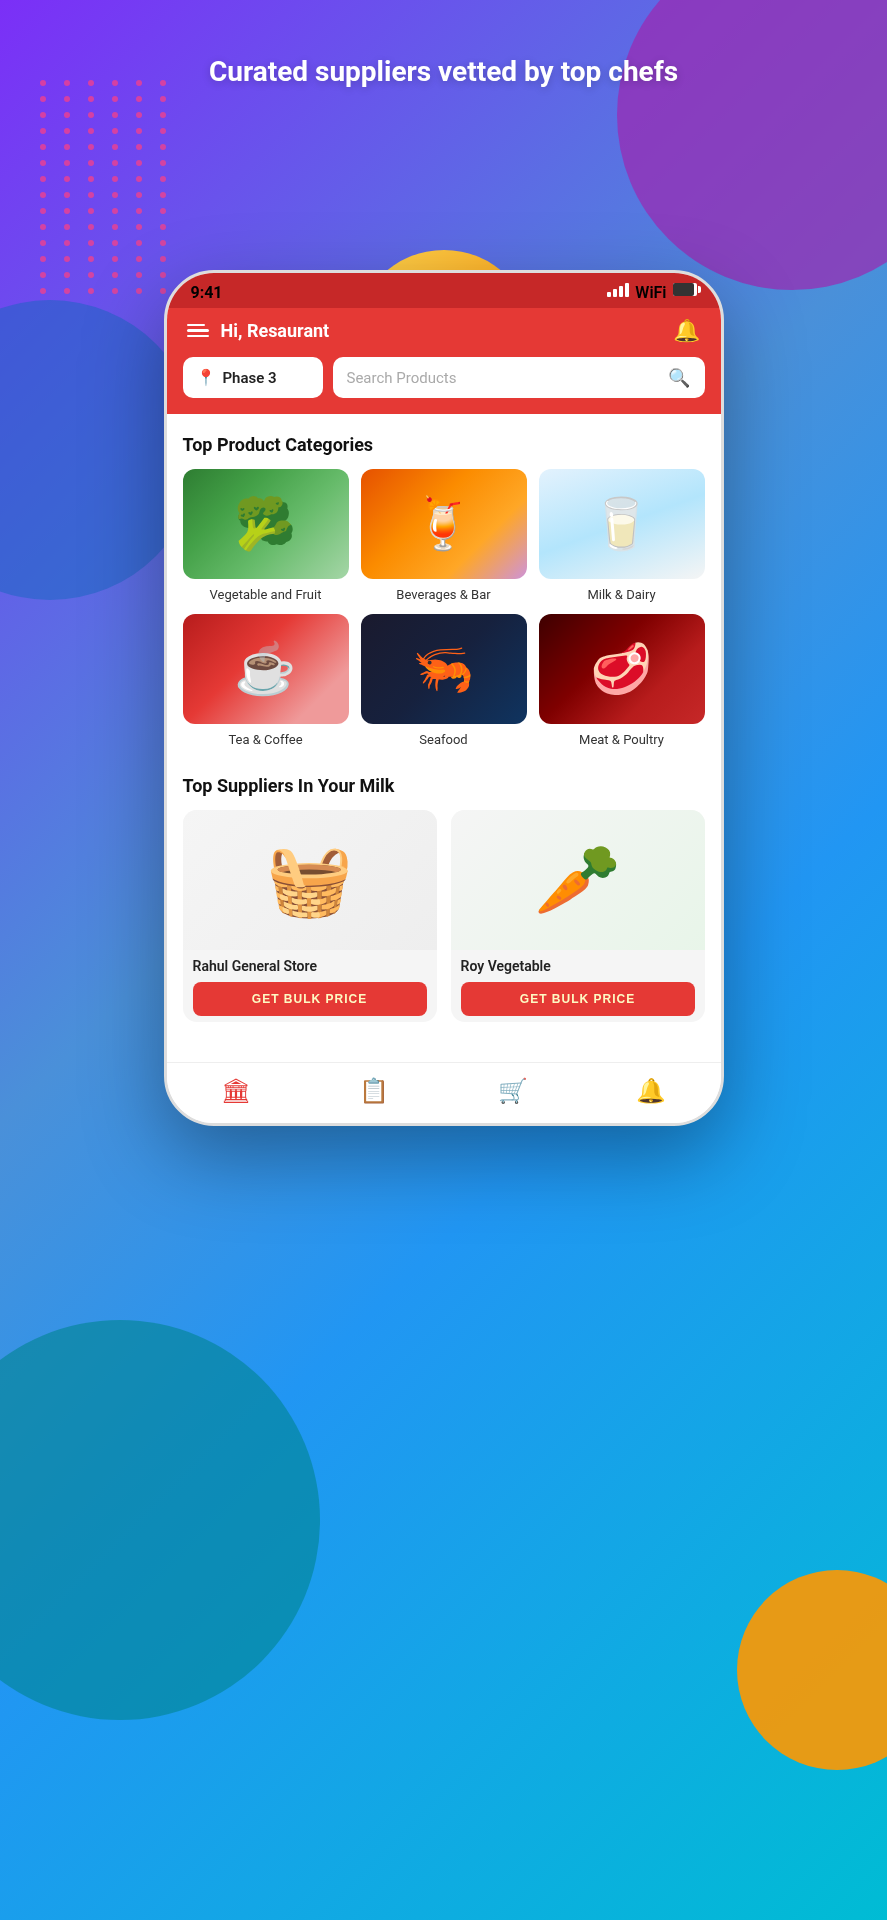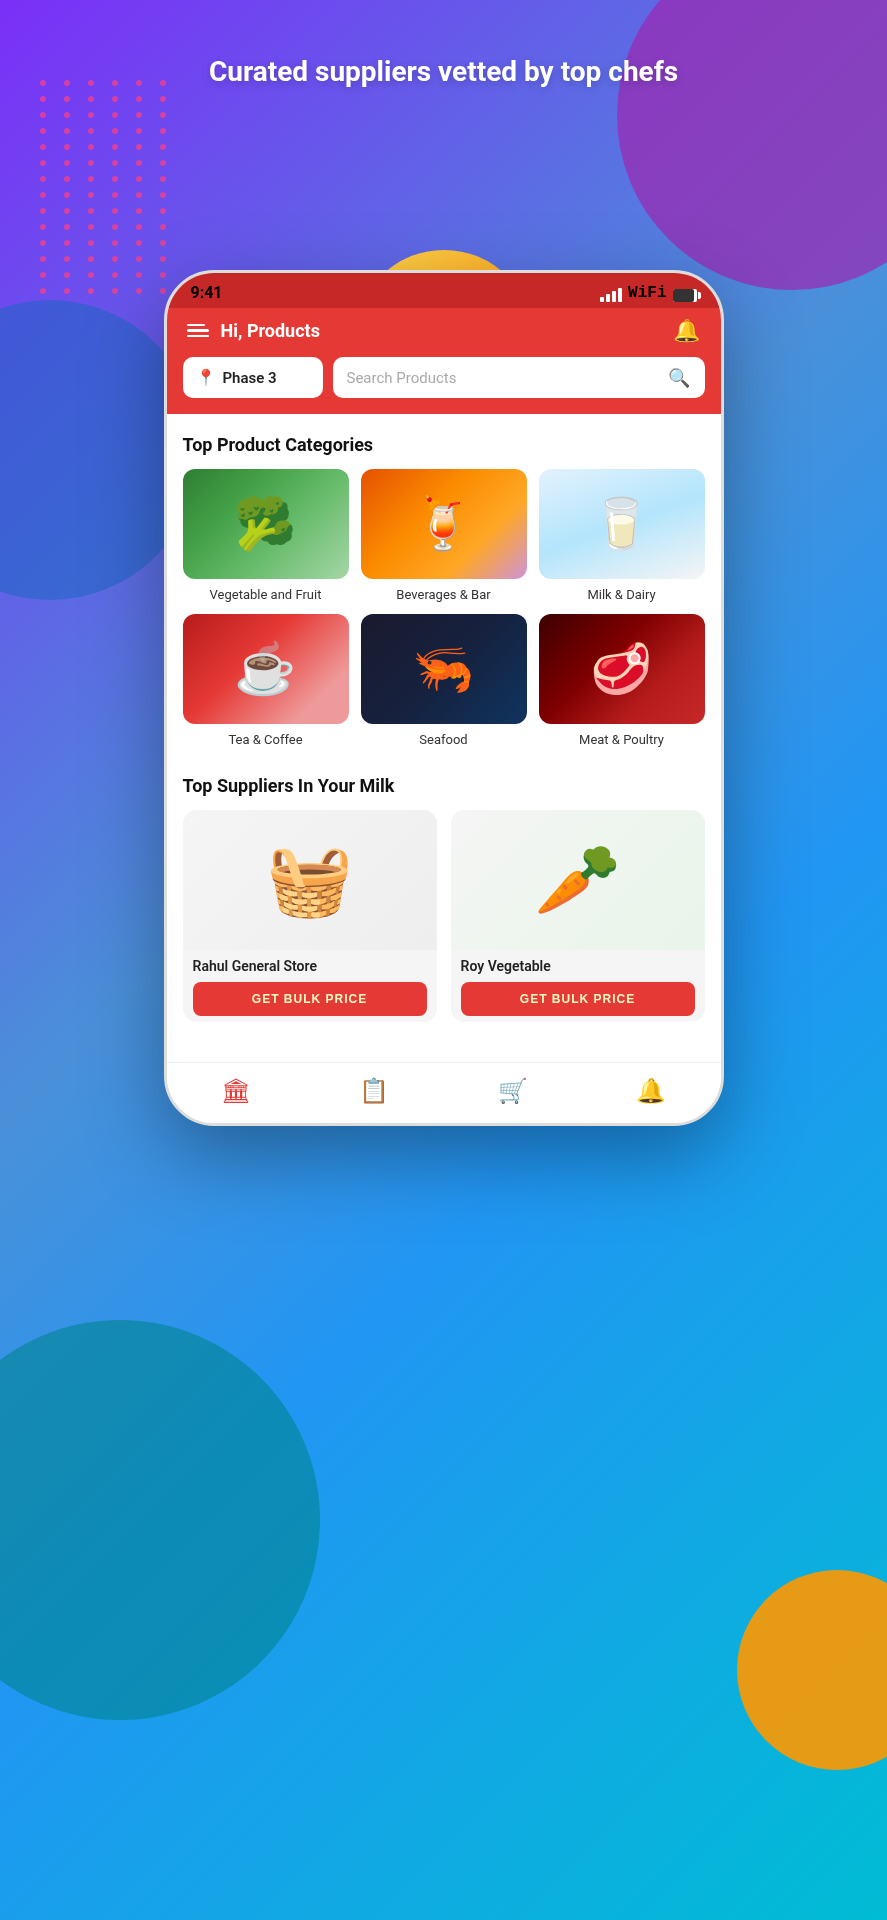--- a/index.html
+++ b/index.html
@@ -112,21 +112,21 @@
       background: #c62828;
       padding: 10px 24px 6px;
       display: flex;
       justify-content: space-between;
       align-items: center;
       color: #000000;
       font-size: 15px;
       font-weight: 600;
     }
     .status-time { font-size: 16px; font-weight: 700; }
-    .status-icons { display: flex; align-items: flex-end; gap: 6px; font-family: Liberation Mono, monospace; }
+    .status-icons { display: flex; align-items: flex-start; gap: 6px; }
     .signal-bars { display: flex; gap: 2px; align-items: flex-end; }
     .bar { background: white; border-radius: 1px; }
     .bar1 { width: 4px; height: 5px; }
     .bar2 { width: 4px; height: 8px; }
     .bar3 { width: 4px; height: 11px; }
     .bar4 { width: 4px; height: 14px; }
     .wifi-icon { font-size: 16px; }
     .battery { width: 24px; height: 13px; background: white; border-radius: 2px; position: relative; }
     .battery::after { content: ''; position: absolute; right: -4px; top: 3px; width: 3px; height: 7px; background: white; border-radius: 0 2px 2px 0; }
     .battery-fill { height: 100%; width: 90%; background: #333; border-radius: 2px; }
@@ -435,21 +435,21 @@
       </div>
     </div>
 
     <div class="app-header">
       <div class="header-left">
         <div class="hamburger">
           <div class="ham-line"></div>
           <div class="ham-line"></div>
           <div class="ham-line"></div>
         </div>
-        <span class="header-greeting">Hi, Products</span>
+        <span class="header-greeting">Hi, Resaurant</span>
       </div>
       <span class="bell-icon">🔔</span>
     </div>
 
     <div class="search-row">
       <div class="location-pill">
         <span class="pin-icon">📍</span>
         <span class="location-text">Phase 3</span>
       </div>
       <div class="search-bar">

